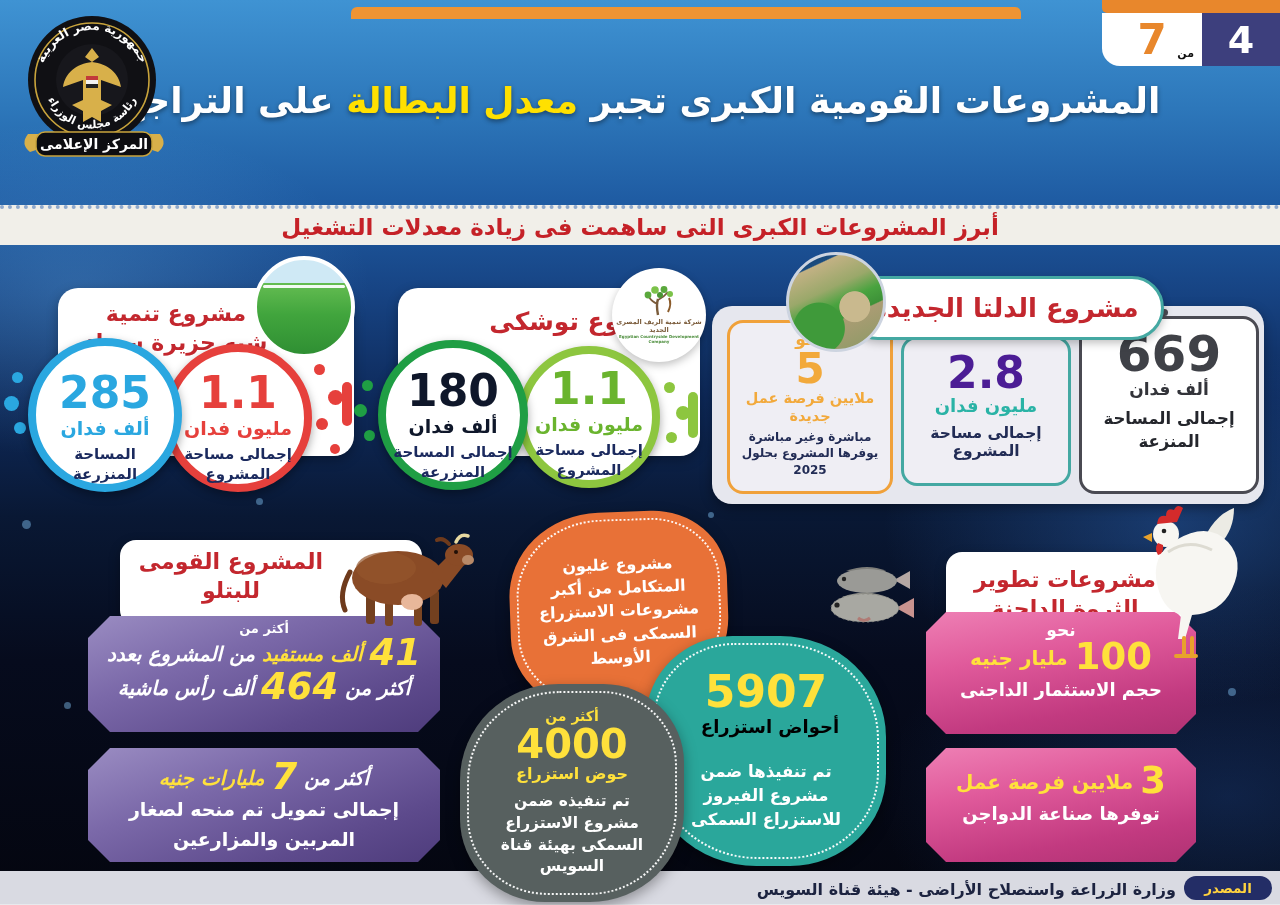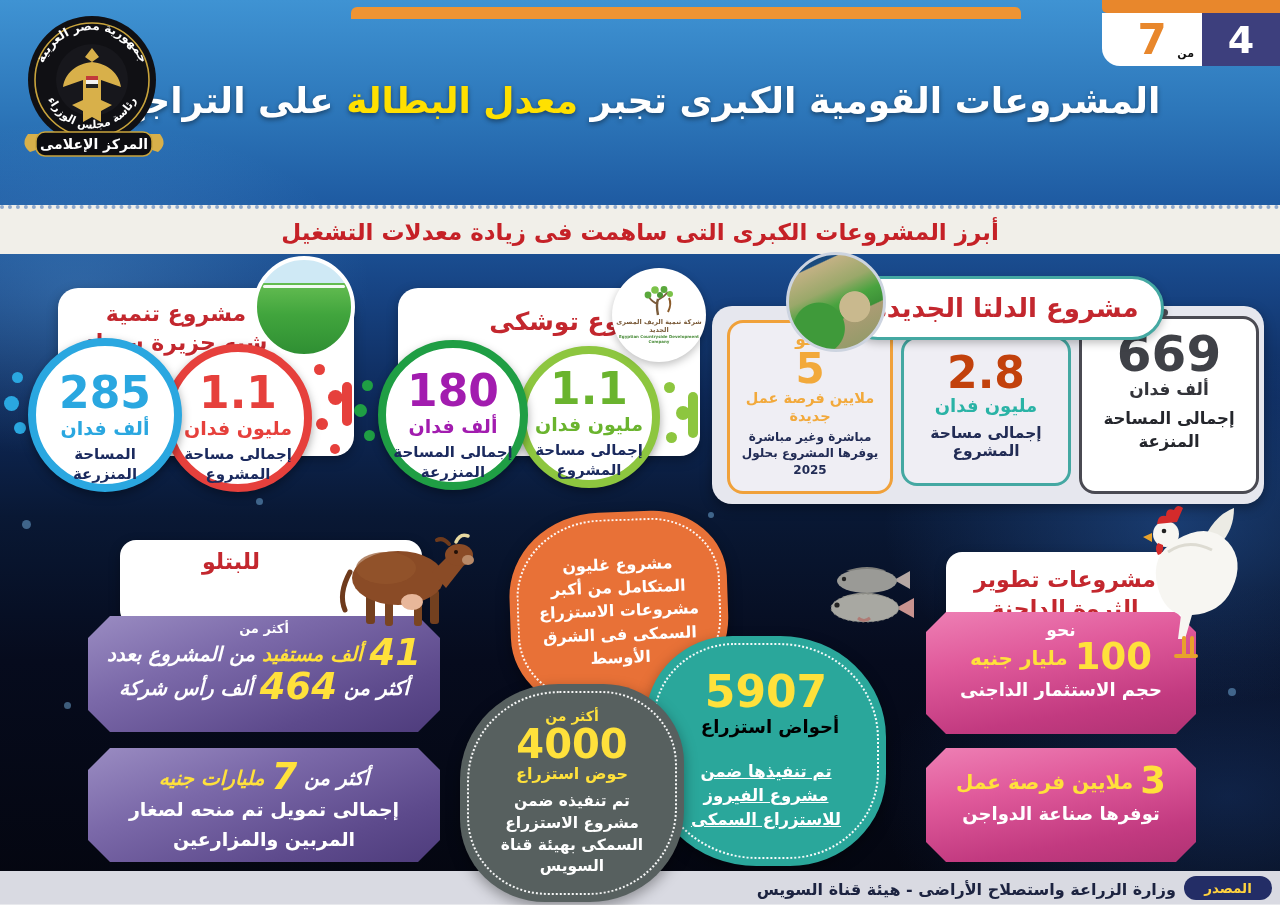--- a/index.html
+++ b/index.html
@@ -28,21 +28,21 @@
              display:flex; align-items:center; justify-content:center; }
   .tagline { left:335px; top:7px; width:702px; z-index:7; }
   .tagline-accent { height:12px; margin:0 16px; background:#ef9433; border-radius:6px 6px 0 0; }
   .tagline-bar { background:#474b8c; border:2px solid #6d72b2; border-radius:10px;
                  padding:7px 8px 9px; text-align:center; color:#fff; font-weight:bold; font-size:22px; }
   .main-title { top:80px; left:20px; right:20px; text-align:center; color:#fff; font-weight:bold;
                 text-shadow:0 2px 5px rgba(0,0,0,.45); z-index:6; }
   .title-l1 { font-size:36px; }
   .title-l1 .hl { color:#ffe000; }
   .title-l2 { font-size:34px; margin-top:10px; }
-  .subtitle-band { top:205px; left:0; right:0; height:49px; background:#f1efe9;
+  .subtitle-band { top:205px; left:0; right:0; height:40px; background:#f1efe9;
                    border-top:4px dotted #8ea8cc; display:flex; align-items:center; justify-content:center;
                    color:#c52127; font-weight:bold; font-size:23px; z-index:5; }
 
   
   .wcard { position:absolute; background:#fff; border-radius:20px; box-shadow:0 4px 12px rgba(0,0,0,.30); }
   .red-title { color:#c3272e; font-weight:bold; text-align:center; line-height:1.3; }
   .stat-circle { position:absolute; background:#fff; border-radius:50%; display:flex; flex-direction:column;
                  align-items:center; justify-content:flex-end; text-align:center;
                  box-shadow:0 4px 10px rgba(0,0,0,.35); }
   .sc-val { font-weight:bold; font-size:44px; line-height:1; }
@@ -66,21 +66,21 @@
 
   
   .toshka-card { left:398px; top:288px; width:302px; height:168px; }
   .toshka-title { padding:18px 0 0 68px; font-size:25px; }
   .toshka-logo { position:absolute; left:612px; top:268px; width:94px; height:94px; border-radius:50%;
                  background:#fff; box-shadow:0 3px 9px rgba(0,0,0,.25); z-index:4;
                  display:flex; flex-direction:column; align-items:center; justify-content:center; text-align:center; }
   .ecdc-ar { font-size:6.5px; color:#7a5b3a; font-weight:bold; margin-top:2px; }
   .ecdc-en { font-size:4px; color:#4a8c3a; font-weight:bold; }
   .c-gdark { left:378px; top:340px; width:150px; height:150px; border:8px solid #1f9e44; z-index:3; }
-  .c-gdark .sc-val,.c-gdark .sc-unit { color:#a21caf; }
+  .c-gdark .sc-val,.c-gdark .sc-unit { color:#0f172a; }
   .c-glight { left:518px; top:346px; width:142px; height:142px; border:8px solid #8dc63f; z-index:2; }
   .c-glight .sc-val,.c-glight .sc-unit { color:#6ab42e; }
 
   
   .delta-panel { left:712px; top:306px; width:552px; height:198px; background:#e6e7ee;
                  border-radius:20px; z-index:1; box-shadow:0 4px 12px rgba(0,0,0,.35); }
   .delta-title { left:846px; top:276px; width:318px; height:64px; background:#fff; border:3px solid #44a8a2;
                  border-radius:32px; display:flex; align-items:center; justify-content:center;
                  color:#c3272e; font-weight:bold; font-size:26px; z-index:5; box-shadow:0 3px 8px rgba(0,0,0,.25); }
   .delta-sat { left:786px; top:252px; width:100px; height:100px; border-radius:50%; z-index:6;
@@ -89,21 +89,21 @@
                  radial-gradient(circle at 32% 78%, #3f9a3a 0 26%, transparent 27%),
                  radial-gradient(circle at 70% 55%, #c9b98e 0 18%, transparent 19%),
                  linear-gradient(155deg,#12355f 0%, #1b4d80 16%, #c2b184 17%, #9aa86a 38%, #49a33f 52%, #3d9138 64%, #ab9c74 65%, #8a9a64 100%); }
   .dc { position:absolute; border-radius:16px; background:#efeef4; text-align:center; z-index:2; }
   .dc-jobs { left:727px; top:320px; width:166px; height:174px; border:3px solid #f0a13a; padding-top:6px; }
   .dc-jobs .pfx { color:#f2a93b; font-size:17px; font-weight:bold; }
   .dc-jobs .val { color:#f2a93b; font-size:42px; font-weight:bold; line-height:.95; }
   .dc-jobs .unit { color:#f2a93b; font-size:14.5px; font-weight:bold; line-height:1.25; }
   .dc-jobs .desc { color:#222c55; font-size:12px; font-weight:bold; line-height:1.35; margin-top:4px; padding:0 6px; }
   .dc-area { left:901px; top:336px; width:170px; height:150px; border:3px solid #44a8a2; padding-top:12px; }
-  .dc-area .val { color:#c2410c; font-size:44px; font-weight:bold; line-height:1; }
+  .dc-area .val { color:#4c1d95; font-size:44px; font-weight:bold; line-height:1; }
   .dc-area .unit { color:#2ab3a6; font-size:18px; font-weight:bold; }
   .dc-area .lbl { color:#222c55; font-size:15.5px; font-weight:bold; margin-top:8px; }
   .dc-total { left:1079px; top:316px; width:180px; height:178px; border:3px solid #4a4a52; background:#fff; padding-top:10px; }
   .dc-total .val { color:#3f4147; font-size:50px; font-weight:bold; line-height:1; }
   .dc-total .unit { color:#33343a; font-size:17px; font-weight:bold; }
   .dc-total .lbl { color:#24262c; font-size:16.5px; font-weight:bold; line-height:1.4; margin-top:8px; }
 
   
   .beltou-card { left:120px; top:540px; width:302px; height:86px; border-radius:16px; }
   .beltou-title { padding:8px 80px 0 0; font-size:22px; }
@@ -128,21 +128,21 @@
   .blob-inner { position:absolute; inset:7px; border:2px dotted rgba(255,255,255,.95); border-radius:inherit;
                 display:flex; flex-direction:column; align-items:center; justify-content:center;
                 text-align:center; color:#fff; font-weight:bold; }
   .blob-ghalioun { left:510px; top:512px; width:218px; height:198px; background:#e87137;
                    border-radius:42% 34% 46% 38%; transform:rotate(-2deg); }
   .blob-ghalioun .blob-inner { font-size:16px; line-height:1.45; padding:10px 16px; }
   .blob-fayrouz { left:646px; top:636px; width:240px; height:230px; background:#2aa79b;
                   border-radius:36% 44% 40% 46%; }
   .blob-fayrouz .val { color:#ffe13b; font-size:44px; line-height:1; }
   .blob-fayrouz .unit { color:#000000; font-size:18px; margin-top:2px;margin-left:8px; }
-  .blob-fayrouz .desc { font-size:16.5px; line-height:1.45; margin-top:23px; padding:0 26px;text-decoration:underline; }
+  .blob-fayrouz .desc { font-size:16.5px; line-height:1.45; margin-top:23px; padding:0 26px; }
   .blob-suez { left:460px; top:684px; width:224px; height:218px; background:#57605f;
                border-radius:44% 36% 42% 38%; z-index:6; }
   .blob-suez .pfx { color:#ffe13b; font-size:14px; }
   .blob-suez .val { color:#ffe13b; font-size:40px; line-height:1; }
   .blob-suez .unit { color:#ffe13b; font-size:16px; }
   .blob-suez .desc { font-size:15.5px; line-height:1.4; margin-top:8px; padding:0 24px; }
 
   
   .poultry-card { left:946px; top:552px; width:238px; height:112px; border-radius:16px; }
   .poultry-title { padding-top:14px; font-size:22px; }
@@ -336,20 +336,21 @@
     </div>
   </div>
   <div class="pill-deco" style="left:800px;top:313px;width:36px;height:7px;background:#f0a13a;z-index:3;"></div>
   <div class="pill-deco" style="left:844px;top:313px;width:14px;height:7px;background:#f0a13a;z-index:3;"></div>
   <div class="pill-deco" style="left:956px;top:329px;width:36px;height:7px;background:#44a8a2;z-index:3;"></div>
   <div class="pill-deco" style="left:1000px;top:329px;width:14px;height:7px;background:#44a8a2;z-index:3;"></div>
   <div class="pill-deco" style="left:1128px;top:309px;width:40px;height:7px;background:#4a4a52;z-index:3;"></div>
 
   <div class="wcard beltou-card">
     <div class="red-title beltou-title">
+      <div>المشروع القومى</div>
       <div>للبتلو</div>
     </div>
   </div>
   <svg class="cow-svg" viewBox="0 0 152 104">
     <path d="M22 42 q-12 22 -5 38" stroke="#6e3a1c" stroke-width="5" fill="none" stroke-linecap="round"></path>
     <rect x="38" y="60" width="9" height="34" rx="3" fill="#73401f"></rect>
     <rect x="57" y="64" width="8" height="32" rx="3" fill="#7a4522"></rect>
     <rect x="86" y="64" width="8" height="32" rx="3" fill="#7a4522"></rect>
     <rect x="102" y="60" width="9" height="34" rx="3" fill="#73401f"></rect>
     <ellipse cx="70" cy="48" rx="46" ry="27" fill="#8a4b26"></ellipse>
@@ -365,21 +366,21 @@
   <div class="p-card p1">
     <span class="p-sm">أكثر من</span>
     <div class="p-line">
       <span class="big-y">41</span>
       <span class="yell">ألف مستفيد</span>
       <span>من المشروع بعدد</span>
     </div>
     <div class="p-line">
       <span>أكثر من</span>
       <span class="big-y">464</span>
-      <span>ألف رأس شركة</span>
+      <span>ألف رأس ماشية</span>
     </div>
   </div>
   <div class="p-card p2">
     <div class="p-line">
       <span>أكثر من</span>
       <span class="big-y">7</span>
       <span class="yell">مليارات جنيه</span>
     </div>
     <div class="p-line2">إجمالى تمويل تم منحه لصغار</div>
     <div class="p-line2">المربين والمزارعين</div>

